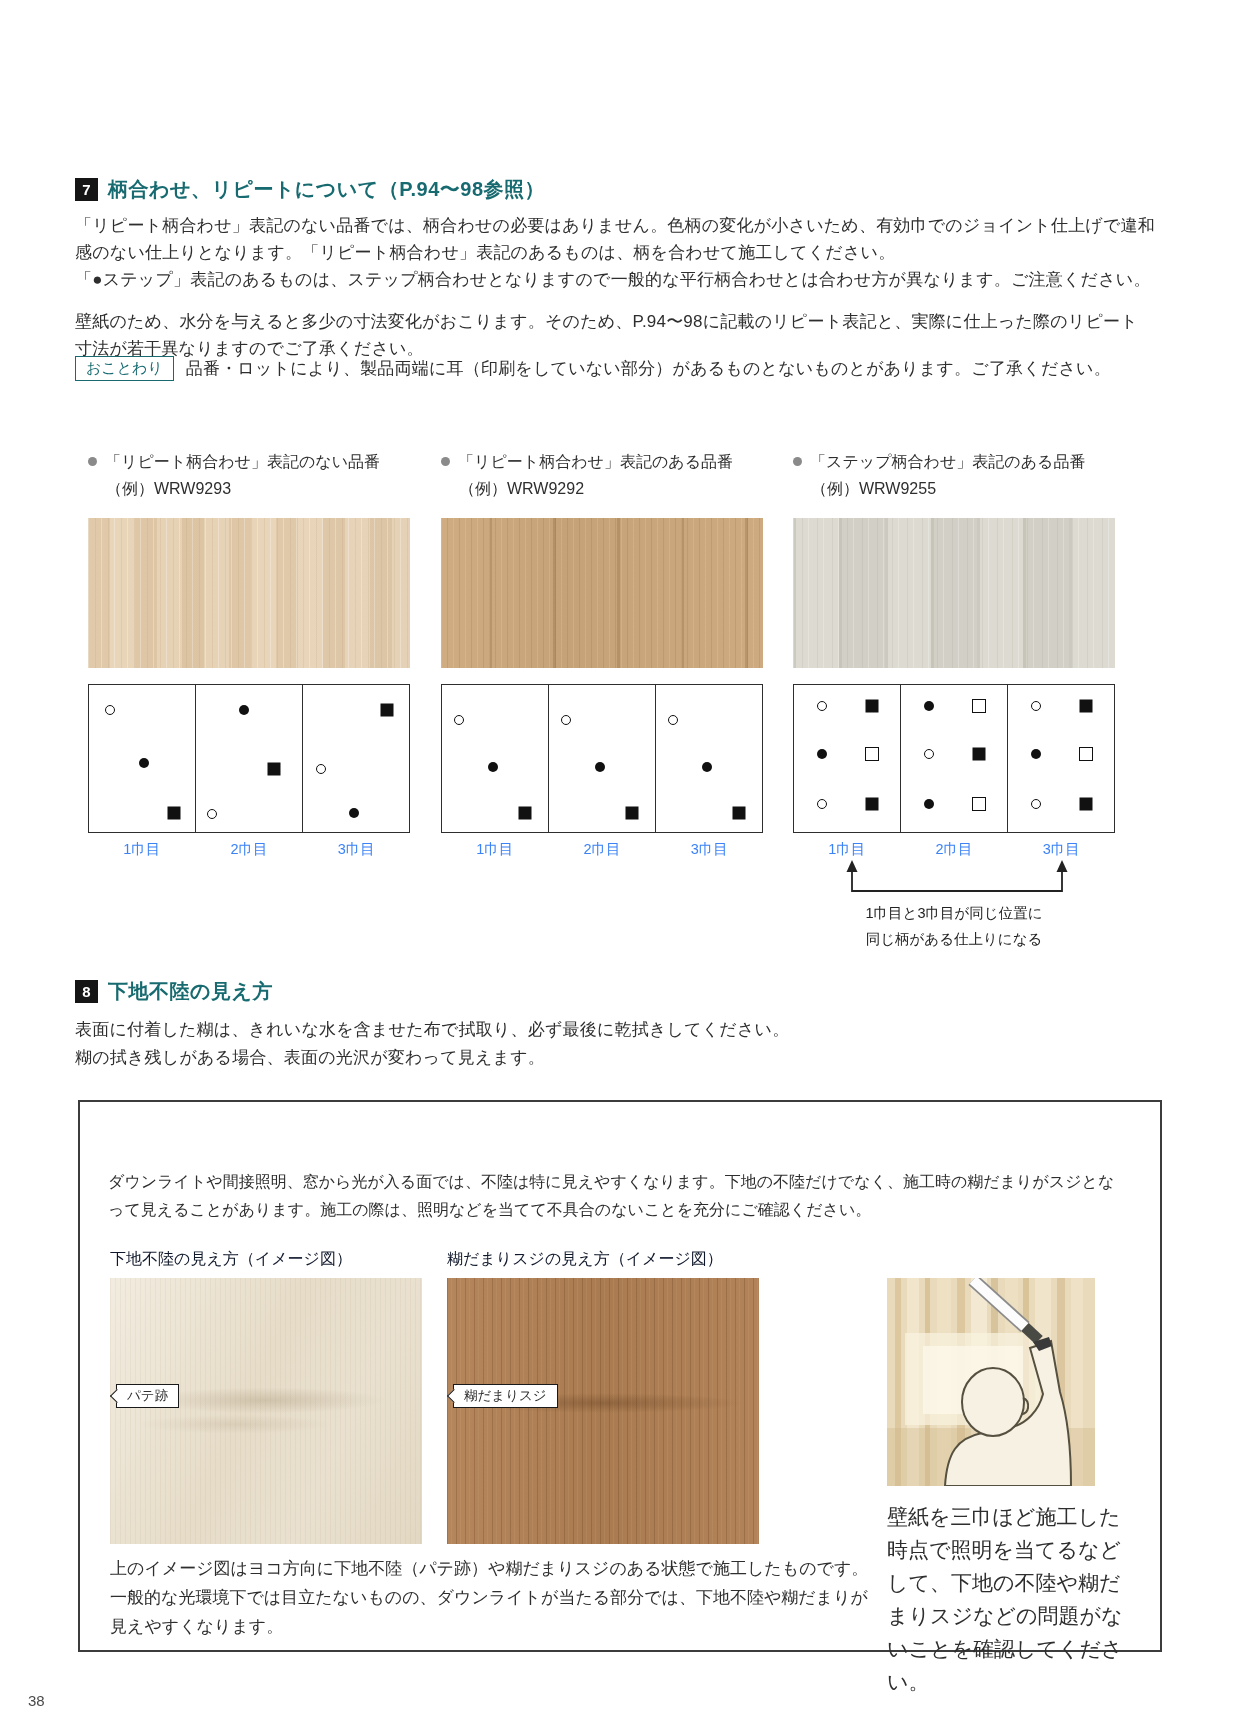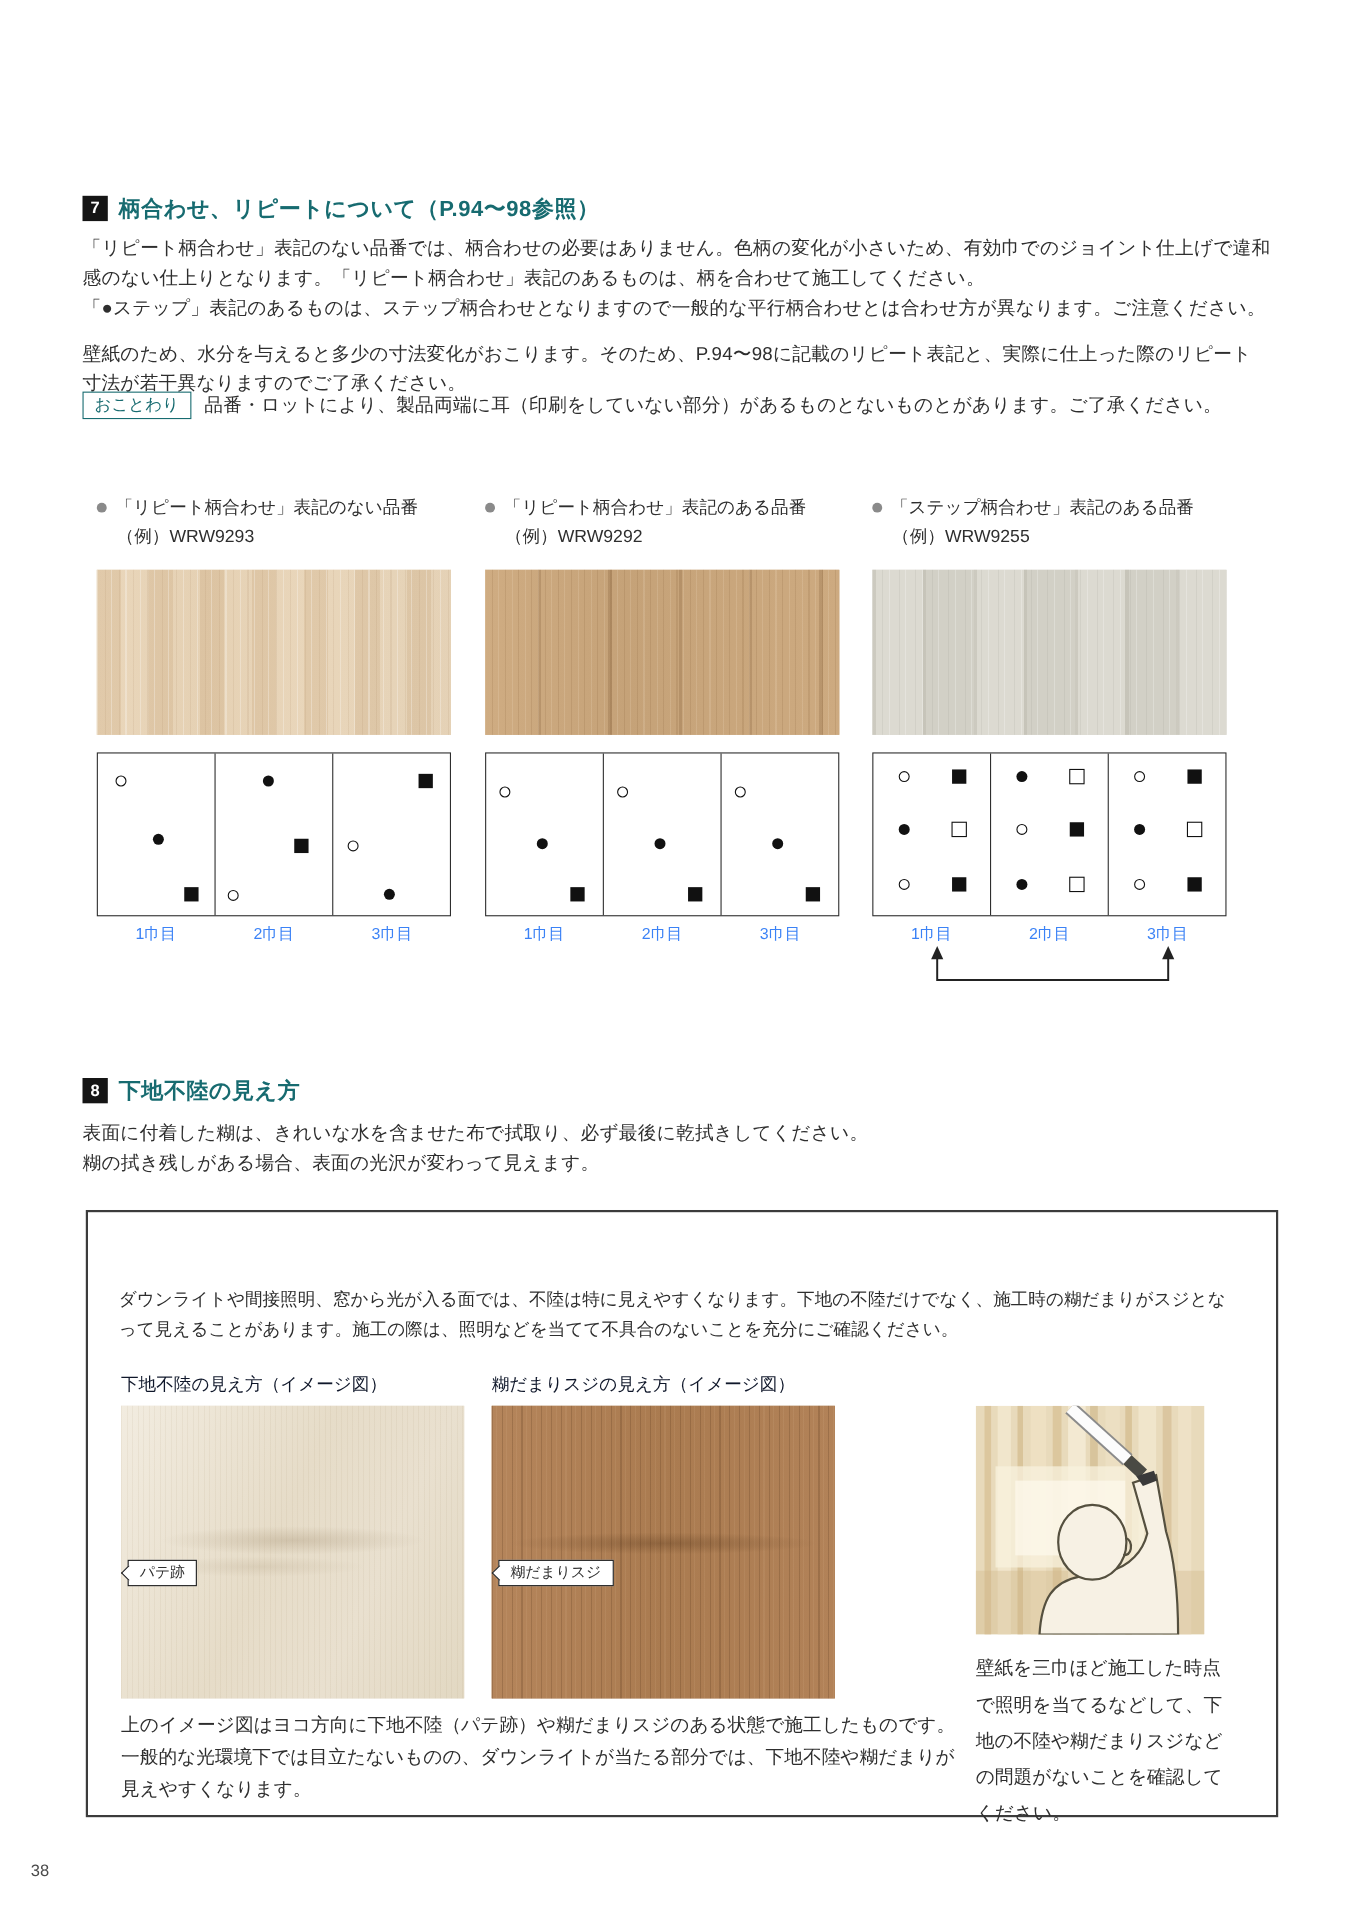--- a/index.html
+++ b/index.html
@@ -61,25 +61,25 @@
   .img-left{background-color:#e9e1d1;background-image:
     radial-gradient(55% 7% at 50% 46%, rgba(130,105,70,.22), transparent 70%),
     radial-gradient(45% 5% at 40% 55%, rgba(130,105,70,.12), transparent 70%),
     repeating-linear-gradient(90deg, rgba(170,150,115,.10) 0 1px, transparent 1px 5px),
     linear-gradient(115deg,#f2ece0,#e6dcc8 45%,#e9e0cf 70%,#e2d8c2);}
   .img-mid{background-color:#b08157;background-image:
     radial-gradient(60% 5% at 50% 47%, rgba(70,40,15,.28), transparent 75%),
     repeating-linear-gradient(90deg, rgba(60,32,10,.18) 0 1px, transparent 1px 4px, rgba(255,225,190,.08) 4px 5px, transparent 5px 9px),
     linear-gradient(90deg,#b5855b,#aa7b50 50%,#b28258);}
   .tag{position:absolute;background:#fff;border:1px solid #1a1a1a;font-size:13.5px;
-    padding:2px 10px;white-space:nowrap;margin-top:34px;}
+    padding:2px 10px;white-space:nowrap;}
   .tag::before{content:"";position:absolute;left:-5.5px;top:50%;width:9px;height:9px;background:#fff;
     transform:translateY(-50%) rotate(45deg);border-left:1px solid #1a1a1a;border-bottom:1px solid #1a1a1a;}
   .illu{position:absolute;left:807px;top:176px;width:208px;height:208px;}
-  .caption-right{position:absolute;left:807px;top:398px;width:238px;font-size:17px;line-height:33px;}
+  .caption-right{position:absolute;left:807px;top:398px;width:238px;font-size:21px;line-height:33px;}
   .caption-bottom{position:absolute;left:30px;top:452px;width:772px;font-size:17px;line-height:29px;}
   .page-num{position:absolute;left:28px;top:1692px;font-size:15px;color:#4a4a4a;}
 </style>
 </head>
 <body>
 
 <div class="abs sec-header" style="left:75px;top:176px;">
   <span class="sec-badge">7</span>
   <span class="sec-title">柄合わせ、リピートについて（P.94〜98参照）</span>
 </div>
@@ -189,20 +189,24 @@
   <div class="width-labels">
     <span>1巾目</span>
     <span>2巾目</span>
     <span>3巾目</span>
   </div>
   <svg class="bracket" viewBox="0 0 322 44">
     <polyline points="59,12 59,34 269,34 269,12" fill="none" stroke="#222" stroke-width="1.8"></polyline>
     <polygon points="53.5,15 64.5,15 59,3" fill="#222"></polygon>
     <polygon points="263.5,15 274.5,15 269,3" fill="#222"></polygon>
   </svg>
+  <div class="step-note">
+    <div>1巾目と3巾目が同じ位置に</div>
+    <div>同じ柄がある仕上りになる</div>
+  </div>
 </div>
 
 <div class="abs sec-header" style="left:75px;top:978px;">
   <span class="sec-badge">8</span>
   <span class="sec-title">下地不陸の見え方</span>
 </div>
 <div class="abs body-text" style="left:75px;top:1016px;width:1080px;">表面に付着した糊は、きれいな水を含ませた布で拭取り、必ず最後に乾拭きしてください。</div>
 <div class="abs body-text" style="left:75px;top:1044px;width:1080px;">糊の拭き残しがある場合、表面の光沢が変わって見えます。</div>
 
 <div class="caution-box">

